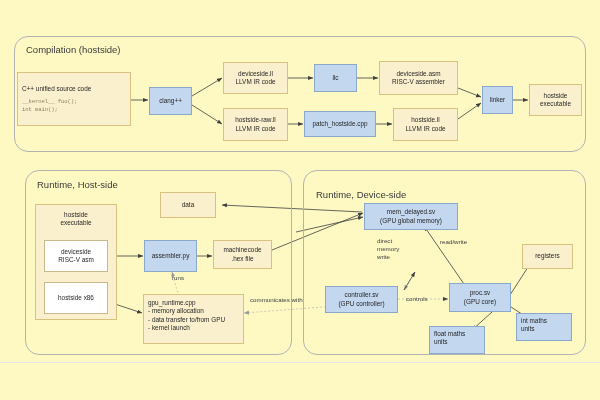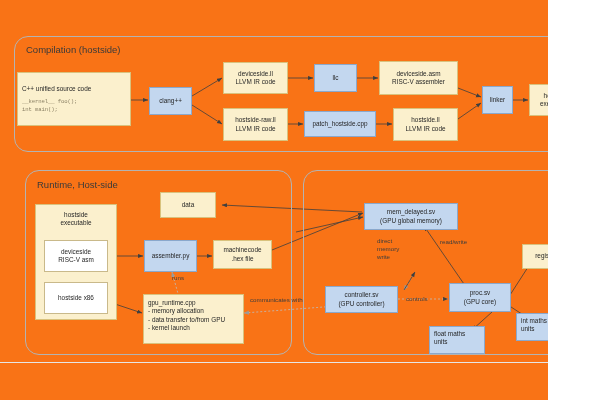--- a/index.html
+++ b/index.html
@@ -2,23 +2,23 @@
 <html><head>
 <meta charset="utf-8">
 <style>
   html, body {
     margin: 0;
     padding: 0;
     background: #ffffff;
   }
   #canvas {
     position: relative;
-    width: 548px;
+    width: 600px;
     height: 400px;
-    background: #f97316;
+    background: #fef9c3;
     font-family: "Liberation Sans", sans-serif;
     overflow: hidden;
   }
   .group {
     position: absolute;
     border: 1px solid #b3b3b3;
     border-radius: 14px;
     background: transparent;
     box-sizing: border-box;
   }
@@ -225,20 +225,21 @@
     <span class="ln">- memory allocation</span>
     <span class="ln">- data transfer to/from GPU</span>
     <span class="ln">- kernel launch</span>
   </div>
 
   <div class="edge-label" style="left:172px; top:274px;">runs</div>
 
   <div class="edge-label" style="left:250px; top:296px;">communicates with</div>
 
   <div class="group" style="left:303px; top:170px; width:283px; height:185px;"></div>
+  <div class="group-title" style="left:316px; top:189px;">Runtime, Device-side</div>
 
   <div class="node blue" style="left:364px; top:203px; width:94px; height:27px;">
     <span class="ln">mem_delayed.sv</span>
     <span class="ln">(GPU global memory)</span>
   </div>
 
   <div class="edge-label multi" style="left:377px; top:237px;">direct memory write</div>
 
   <div class="edge-label" style="left:440px; top:238px;">read/write</div>
 

